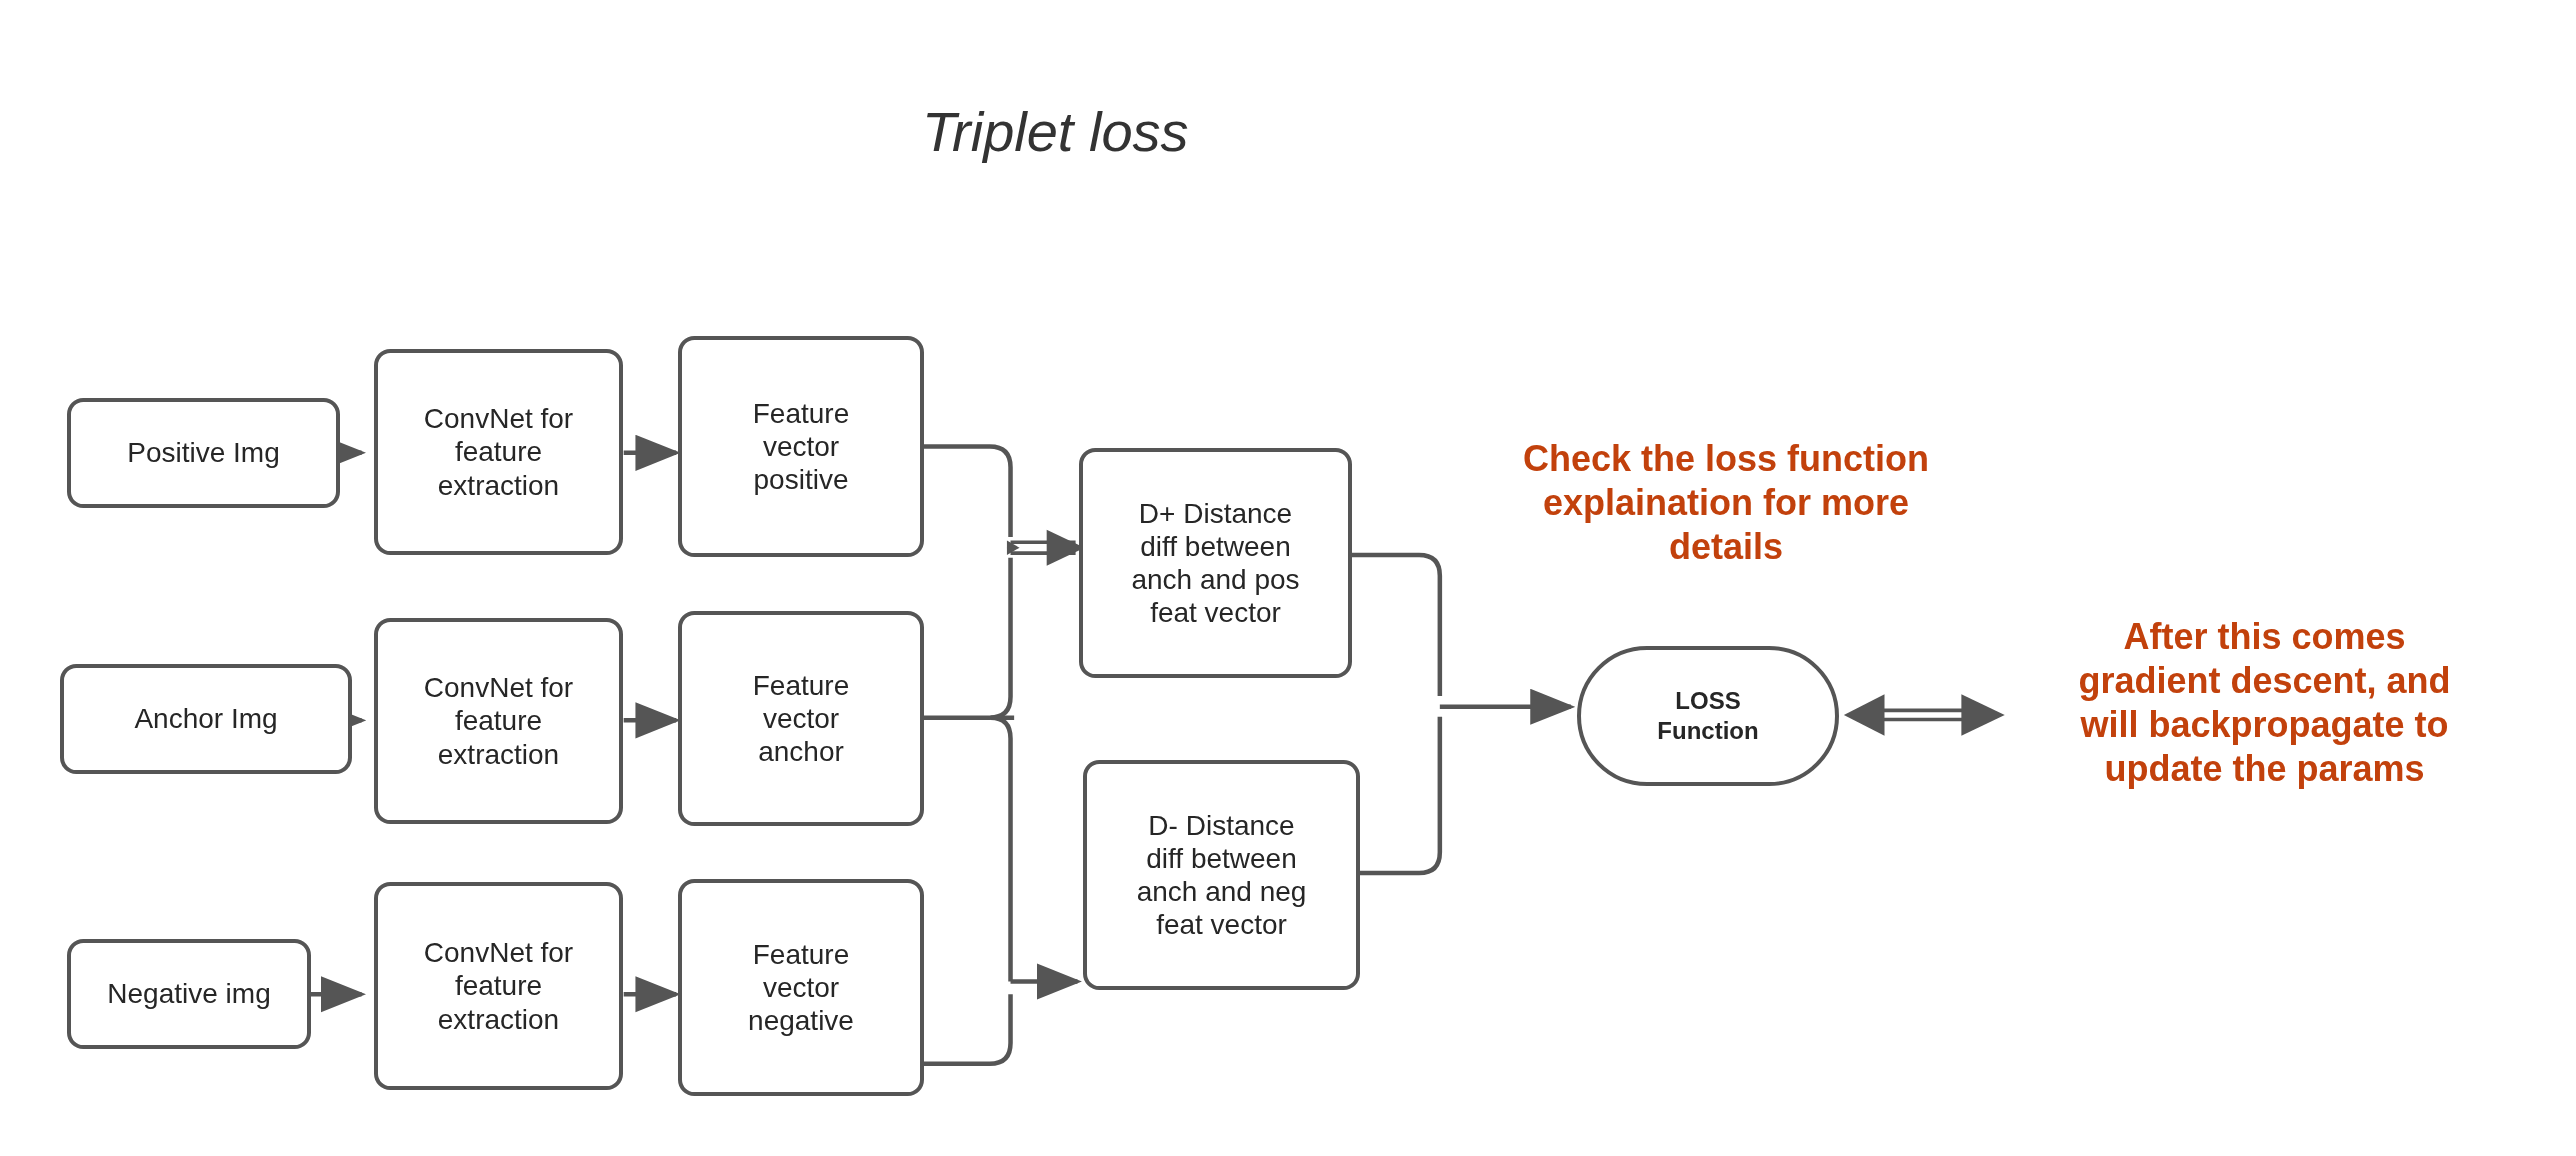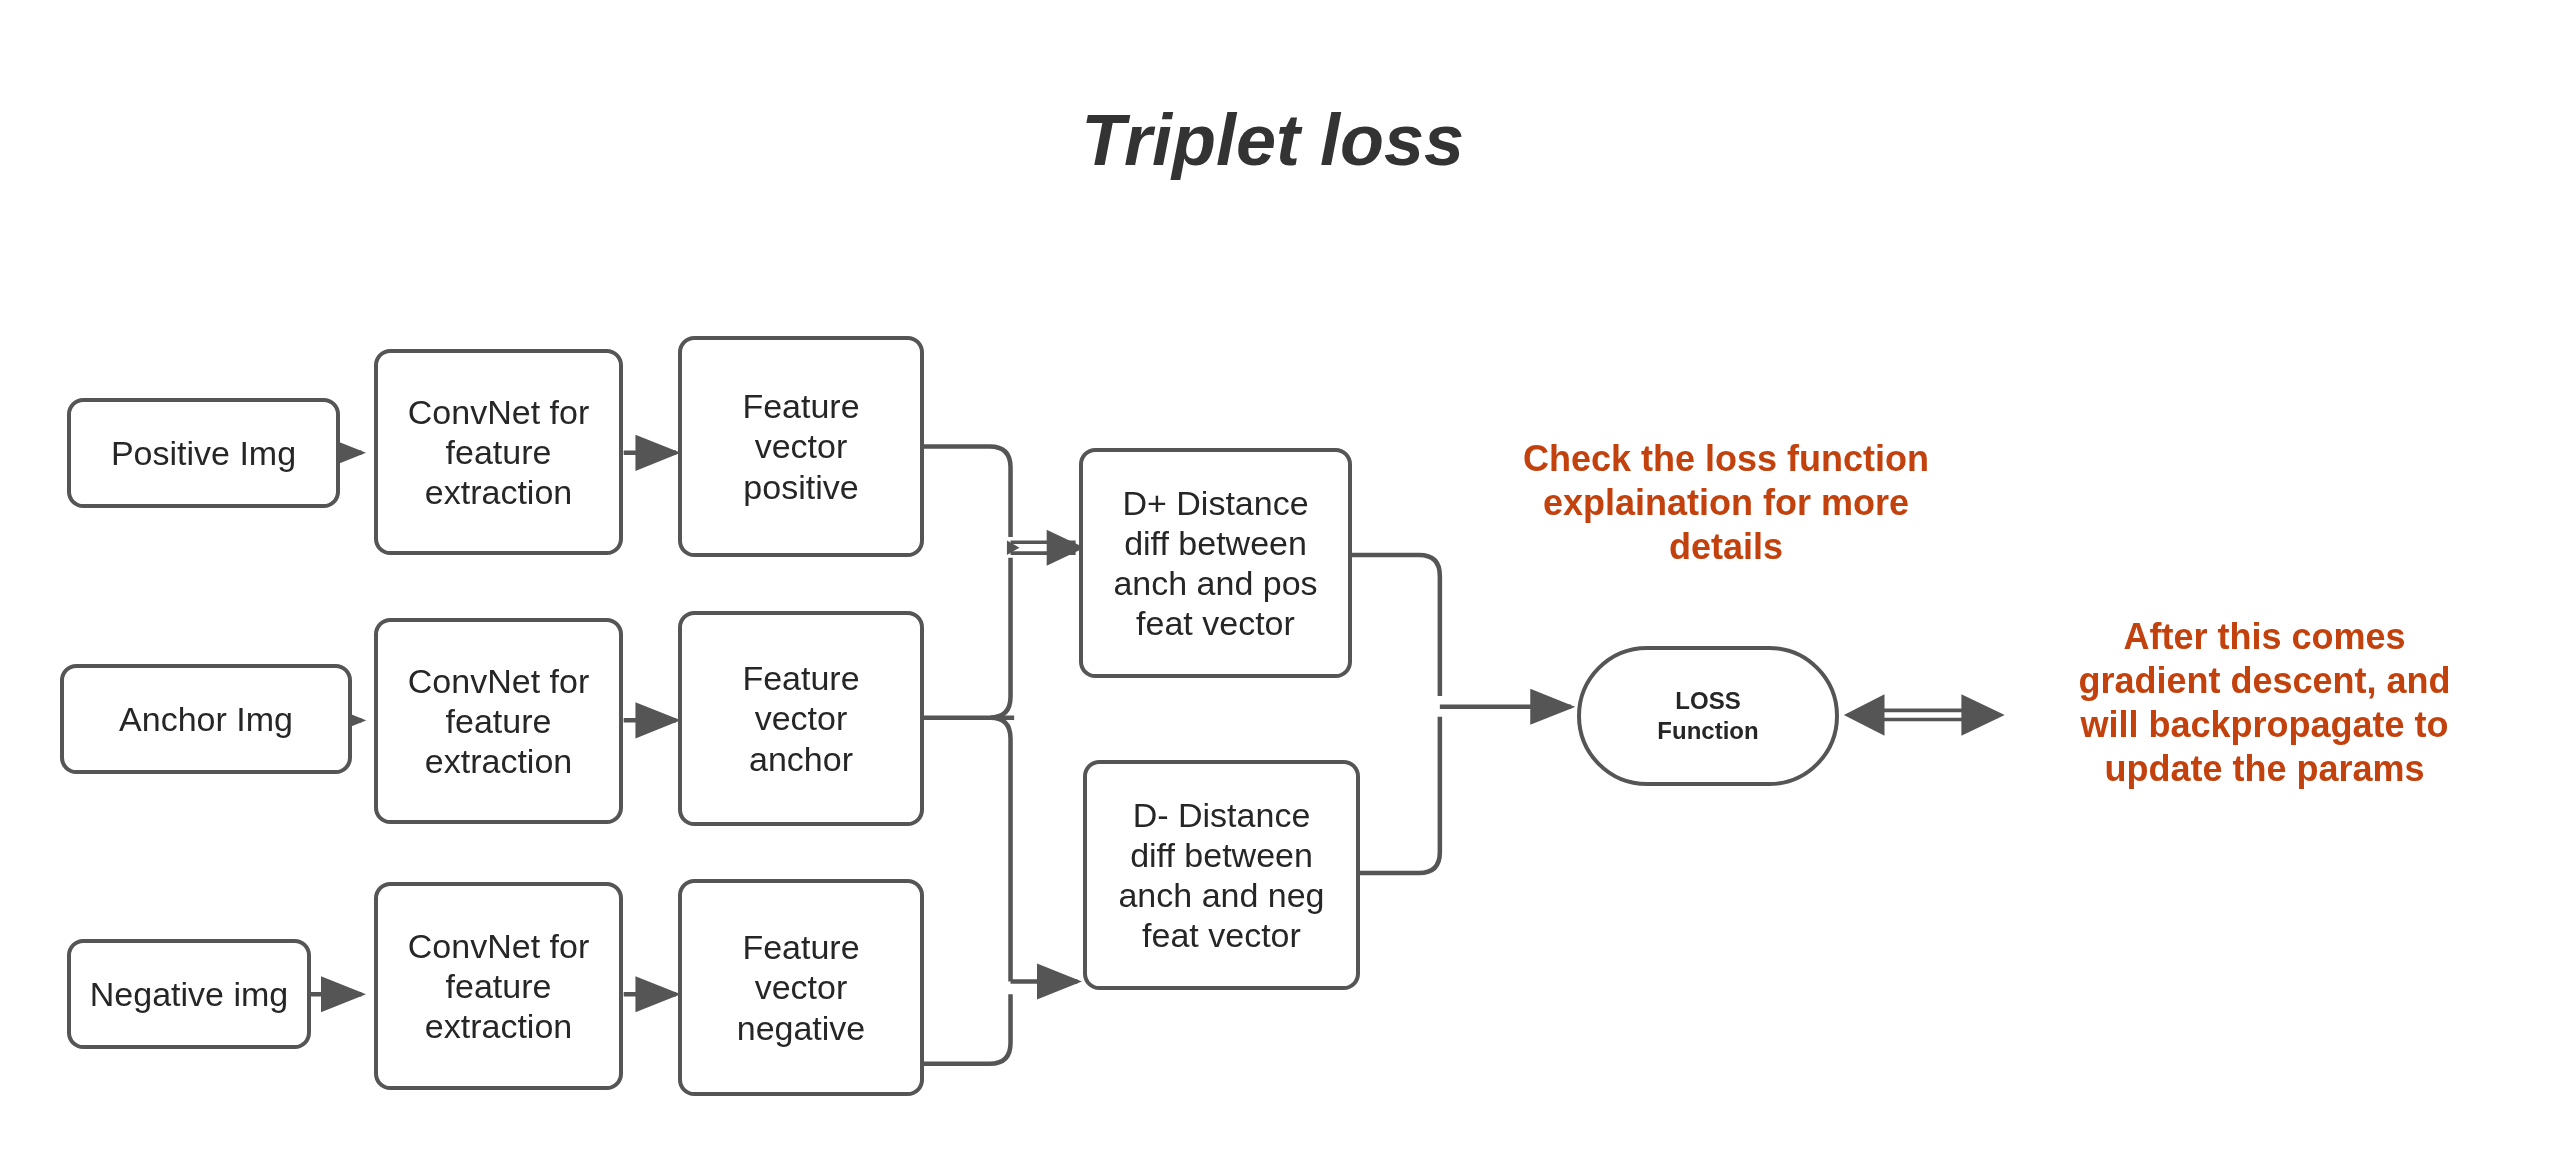--- a/index.html
+++ b/index.html
@@ -27,21 +27,21 @@
   .node {
     position: absolute;
     box-sizing: border-box;
     border: 4.5px solid #555555;
     background: #ffffff;
     display: flex;
     align-items: center;
     justify-content: center;
     text-align: center;
     color: #262626;
-    font-size: 34px;
+    font-size: 28px;
     line-height: 1.18;
     border-radius: 16.3px;
     z-index: 2;
   }
   .node.stadium {
     border-radius: 903px;
     font-weight: bold;
     font-size: 24px;
     line-height: 1.25;
   }
@@ -55,24 +55,24 @@
     font-weight: bold;
     text-align: center;
     font-size: 36px;
     line-height: 1.22;
     z-index: 3;
     white-space: pre-line;
   }
   #page-title {
     position: absolute;
     color: #333333;
-    font-weight: bold;
+    font-weight: normal;
     font-style: italic;
-    font-size: 72px;
-    text-align: right;
+    font-size: 56px;
+    text-align: left;
     z-index: 3;
     white-space: nowrap;
   }
 </style>
 </head>
 <body>
 
 <div id="canvas">
 
   <div id="page-title" style="left:922px; top:99px; width:542px;">Triplet loss</div>

